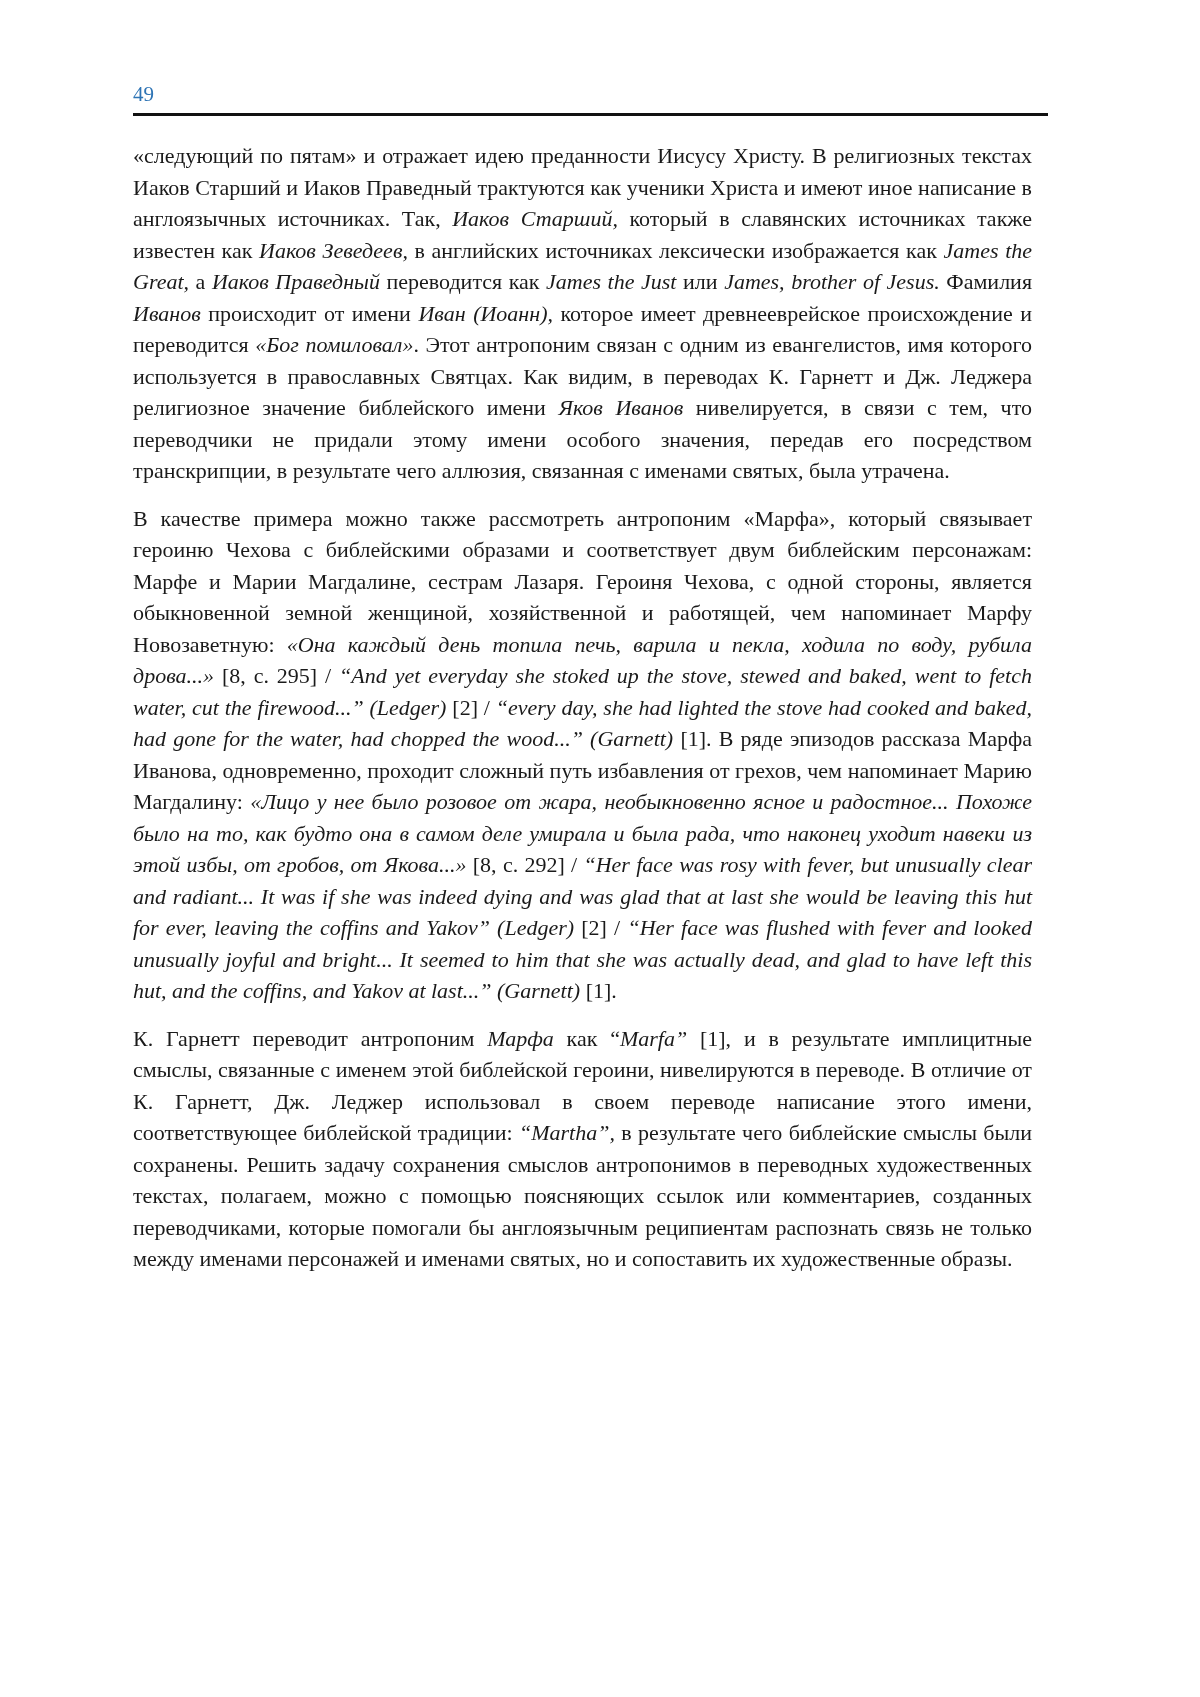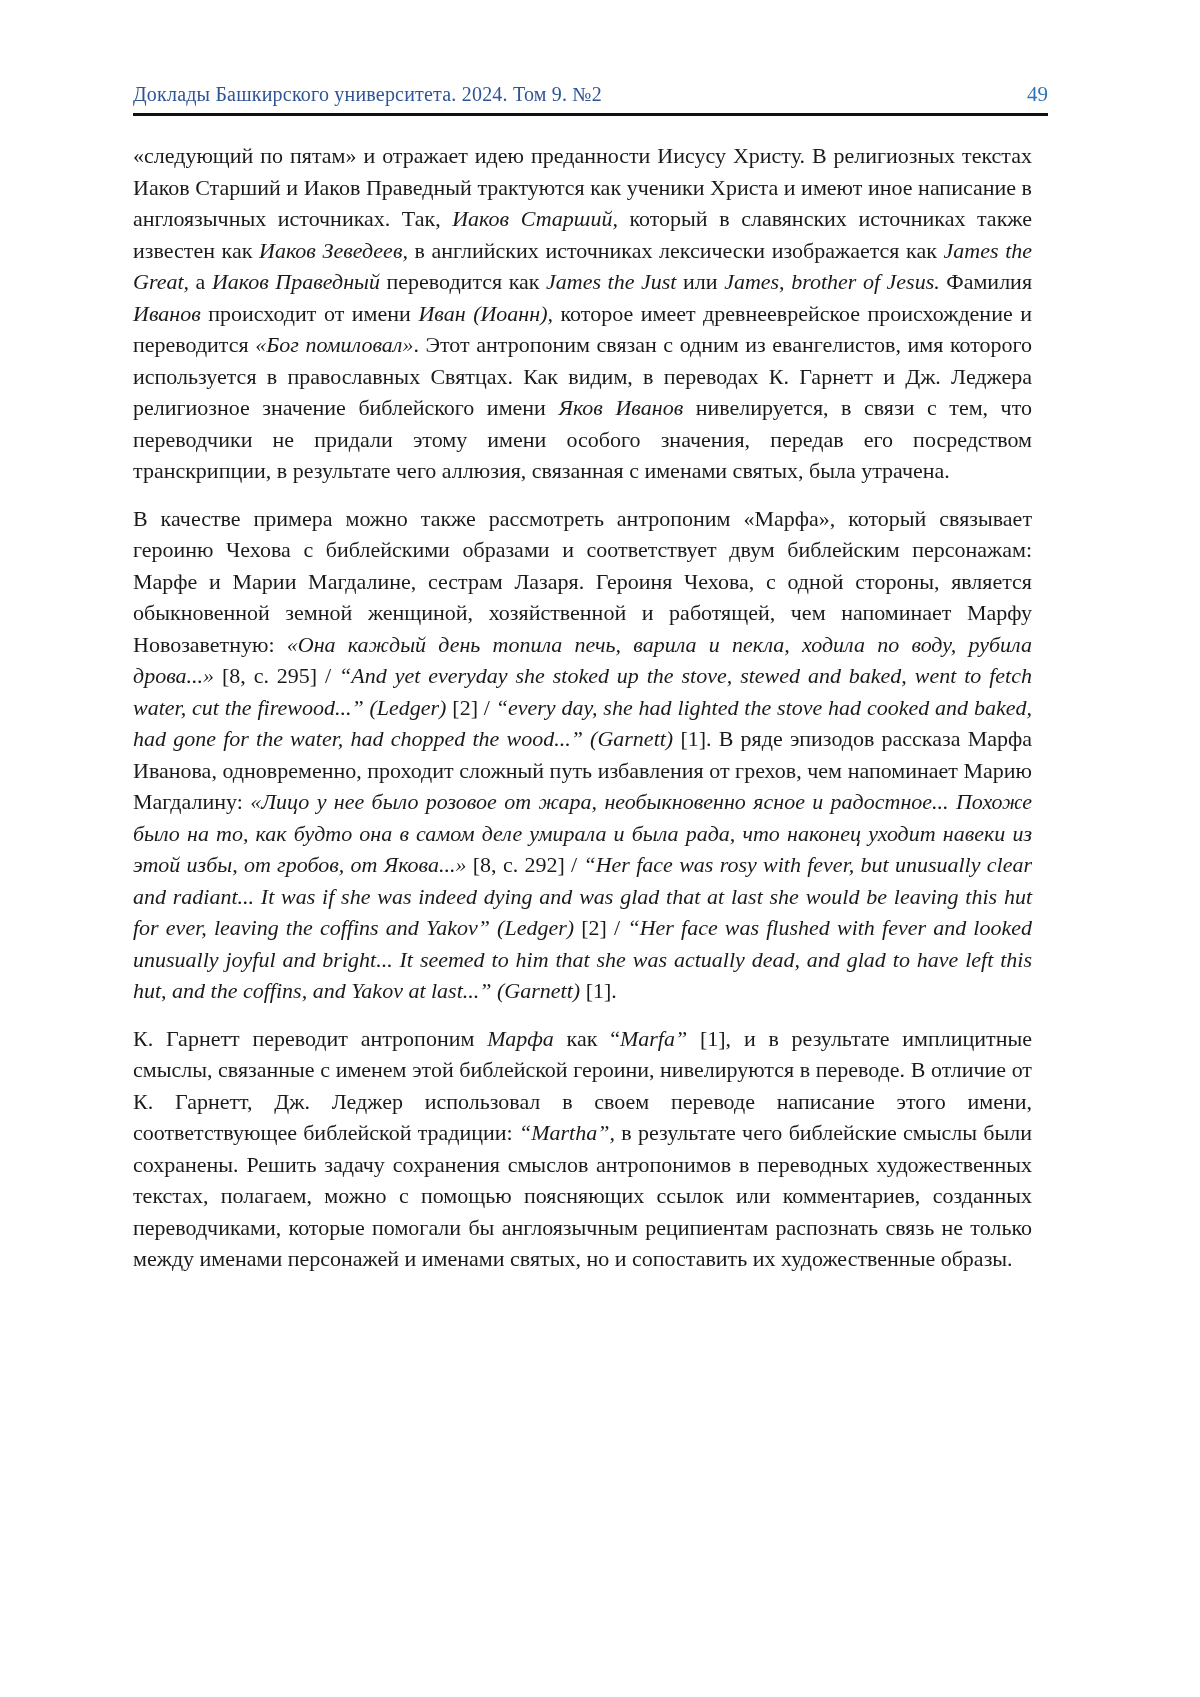--- a/index.html
+++ b/index.html
@@ -54,21 +54,20 @@
     margin:0 16px 16px 0;
   }
   .article-body p:last-child{margin-bottom:0;}
   .article-body i{font-style:italic;}
 </style>
 </head>
 <body>
 
 <div class="page">
   <header class="page-header">
-    <span class="journal">Доклады Башкирского университета. 2024. Том 9. №2</span>
     <span class="pagenum">49</span>
   </header>
   <div class="header-rule"></div>
   <main class="article-body">
     <p><span>«следующий по пятам» и отражает идею преданности Иисусу Христу. В религиозных текстах Иаков Старший и Иаков Праведный трактуются как ученики Христа и имеют иное написание в англоязычных источниках. Так, </span><i>Иаков Старший,</i><span> который в славянских источниках также известен как </span><i>Иаков Зеведеев,</i><span> в английских источниках лексически изображается как </span><i>James the Great,</i><span> а </span><i>Иаков Праведный</i><span> переводится как </span><i>James the Just</i><span> или </span><i>James, brother of Jesus.</i><span> Фамилия </span><i>Иванов</i><span> происходит от имени </span><i>Иван (Иоанн),</i><span> которое имеет древнееврейское происхождение и переводится </span><i>«Бог помиловал»</i><span>. Этот антропоним связан с одним из евангелистов, имя которого используется в православных Святцах. Как видим, в переводах К. Гарнетт и Дж. Леджера религиозное значение библейского имени </span><i>Яков Иванов</i><span> нивелируется, в связи с тем, что переводчики не придали этому имени особого значения, передав его посредством транскрипции, в результате чего аллюзия, связанная с именами святых, была утрачена.</span></p>
     <p><span>В качестве примера можно также рассмотреть антропоним «Марфа», который связывает героиню Чехова с библейскими образами и соответствует двум библейским персонажам: Марфе и Марии Магдалине, сестрам Лазаря. Героиня Чехова, с одной стороны, является обыкновенной земной женщиной, хозяйственной и работящей, чем напоминает Марфу Новозаветную: </span><i>«Она каждый день топила печь, варила и пекла, ходила по воду, рубила дрова...»</i><span> [8, с. 295] / </span><i>“And yet everyday she stoked up the stove, stewed and baked, went to fetch water, cut the firewood...” (Ledger)</i><span> [2] / </span><i>“every day, she had lighted the stove had cooked and baked, had gone for the water, had chopped the wood...” (Garnett)</i><span> [1]. В ряде эпизодов рассказа Марфа Иванова, одновременно, проходит сложный путь избавления от грехов, чем напоминает Марию Магдалину: </span><i>«Лицо у нее было розовое от жара, необыкновенно ясное и радостное... Похоже было на то, как будто она в самом деле умирала и была рада, что наконец уходит навеки из этой избы, от гробов, от Якова...»</i><span> [8, с. 292] / </span><i>“Her face was rosy with fever, but unusually clear and radiant... It was if she was indeed dying and was glad that at last she would be leaving this hut for ever, leaving the coffins and Yakov” (Ledger)</i><span> [2] / </span><i>“Her face was flushed with fever and looked unusually joyful and bright... It seemed to him that she was actually dead, and glad to have left this hut, and the coffins, and Yakov at last...” (Garnett)</i><span> [1].</span></p>
     <p><span>К. Гарнетт переводит антропоним </span><i>Марфа</i><span> как “</span><i>Marfa”</i><span> [1], и в результате имплицитные смыслы, связанные с именем этой библейской героини, нивелируются в переводе. В отличие от К. Гарнетт, Дж. Леджер использовал в своем переводе написание этого имени, соответствующее библейской традиции: </span><i>“Martha”,</i><span> в результате чего библейские смыслы были сохранены. Решить задачу сохранения смыслов антропонимов в переводных художественных текстах, полагаем, можно с помощью поясняющих ссылок или комментариев, созданных переводчиками, которые помогали бы англоязычным реципиентам распознать связь не только между именами персонажей и именами святых, но и сопоставить их художественные образы.</span></p>
   </main>
 </div>
 

